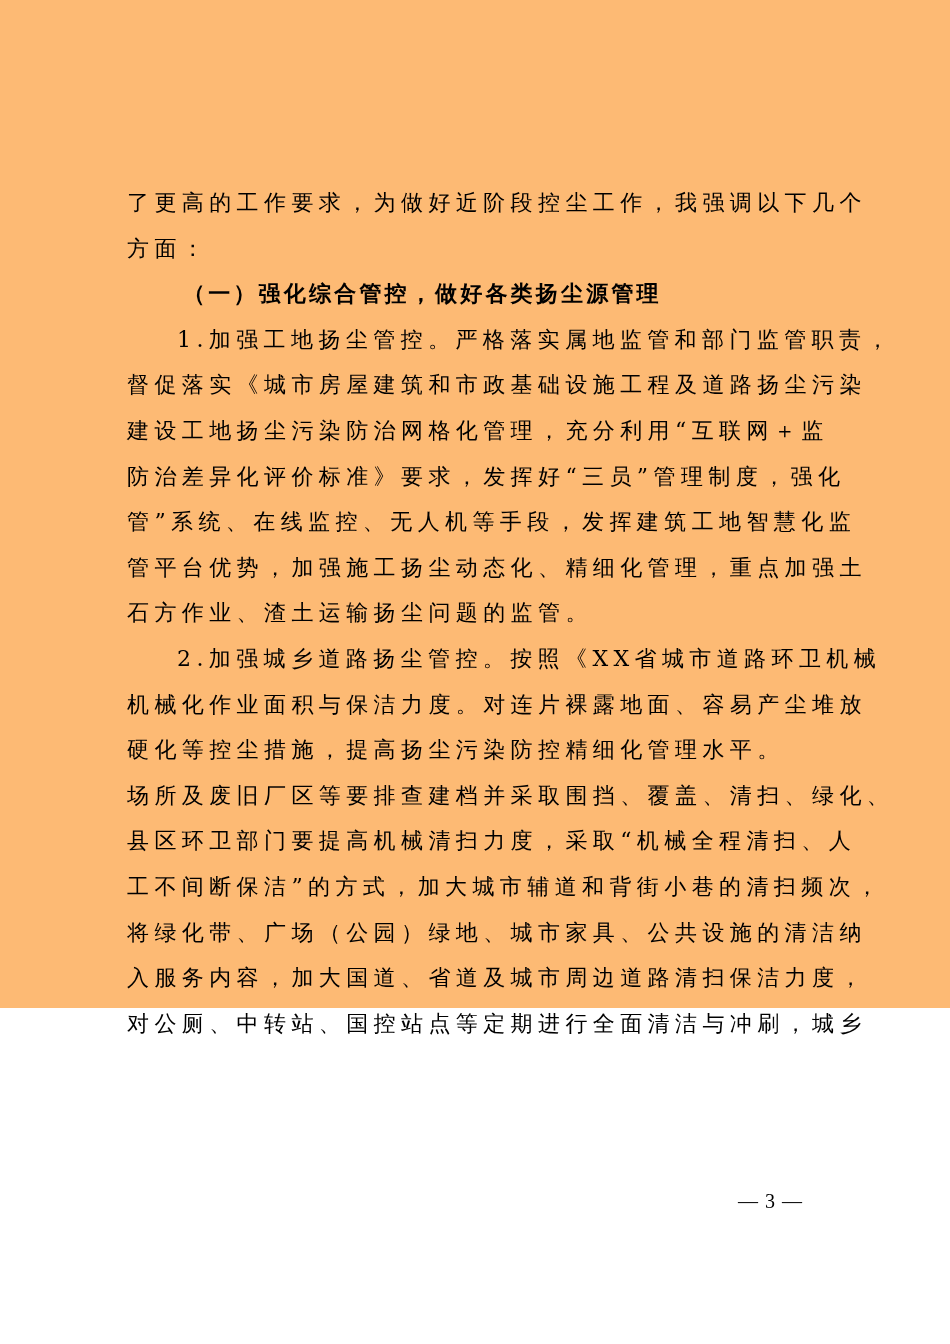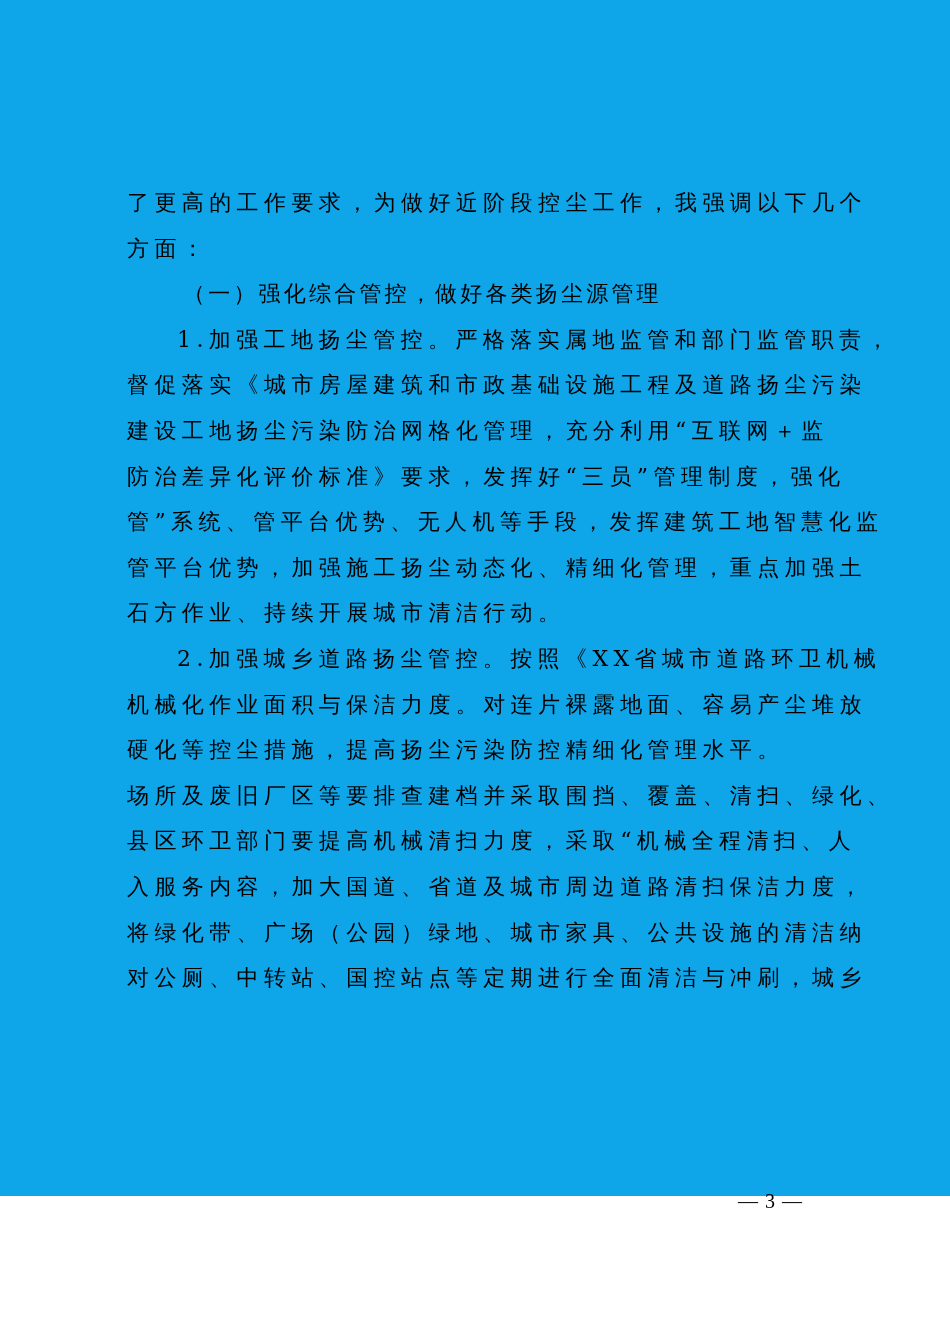--- a/index.html
+++ b/index.html
@@ -13,22 +13,22 @@
       position: relative;
       overflow: hidden;
       font-family: "DejaVu Serif", "Liberation Serif", serif;
       color: #000000;
     }
     .page {
       position: absolute;
       left: 0;
       top: 0;
       width: 950px;
-      height: 1196px;
-      background: #0ea5e9;
+      height: 1008px;
+      background: #fdba74;
     }
     .body-text {
       position: absolute;
       left: 127px;
       top: 180px;
       width: 720px;
     }
     .line {
       height: 45.6px;
       line-height: 45.6px;
@@ -36,20 +36,21 @@
       white-space: nowrap;
       letter-spacing: 5.4px;
     }
     .line.indent {
       padding-left: 50px;
       text-align: center;
     }
     .line.heading {
       padding-left: 56px;
       letter-spacing: 3.2px;
+      font-weight: bold;
     }
     .page-number {
       position: absolute;
       left: 738px;
       top: 1190px;
       font-size: 20px;
       font-family: "Liberation Serif", "DejaVu Serif", serif;
       letter-spacing: 1px;
     }
   </style>
@@ -58,26 +59,27 @@
 
 <div class="page">
   <div class="body-text">
     <div class="line">了更高的工作要求，为做好近阶段控尘工作，我强调以下几个</div>
     <div class="line">方面：</div>
     <div class="line heading">（一）强化综合管控，做好各类扬尘源管理</div>
     <div class="line indent">1.加强工地扬尘管控。严格落实属地监管和部门监管职责，</div>
     <div class="line">督促落实《城市房屋建筑和市政基础设施工程及道路扬尘污染</div>
     <div class="line">建设工地扬尘污染防治网格化管理，充分利用“互联网＋监</div>
     <div class="line">防治差异化评价标准》要求，发挥好“三员”管理制度，强化</div>
-    <div class="line">管”系统、管平台优势、无人机等手段，发挥建筑工地智慧化监</div>
+    <div class="line">管”系统、在线监控、无人机等手段，发挥建筑工地智慧化监</div>
     <div class="line">管平台优势，加强施工扬尘动态化、精细化管理，重点加强土</div>
-    <div class="line">石方作业、持续开展城市清洁行动。</div>
+    <div class="line">石方作业、渣土运输扬尘问题的监管。</div>
     <div class="line indent">2.加强城乡道路扬尘管控。按照《XX省城市道路环卫机械</div>
     <div class="line">机械化作业面积与保洁力度。对连片裸露地面、容易产尘堆放</div>
     <div class="line">硬化等控尘措施，提高扬尘污染防控精细化管理水平。</div>
     <div class="line">场所及废旧厂区等要排查建档并采取围挡、覆盖、清扫、绿化、</div>
     <div class="line">县区环卫部门要提高机械清扫力度，采取“机械全程清扫、人</div>
+    <div class="line">工不间断保洁”的方式，加大城市辅道和背街小巷的清扫频次，</div>
+    <div class="line">将绿化带、广场（公园）绿地、城市家具、公共设施的清洁纳</div>
     <div class="line">入服务内容，加大国道、省道及城市周边道路清扫保洁力度，</div>
-    <div class="line">将绿化带、广场（公园）绿地、城市家具、公共设施的清洁纳</div>
     <div class="line">对公厕、中转站、国控站点等定期进行全面清洁与冲刷，城乡</div>
   </div>
   <div class="page-number">— 3 —</div>
 </div>
 
 </body></html>

